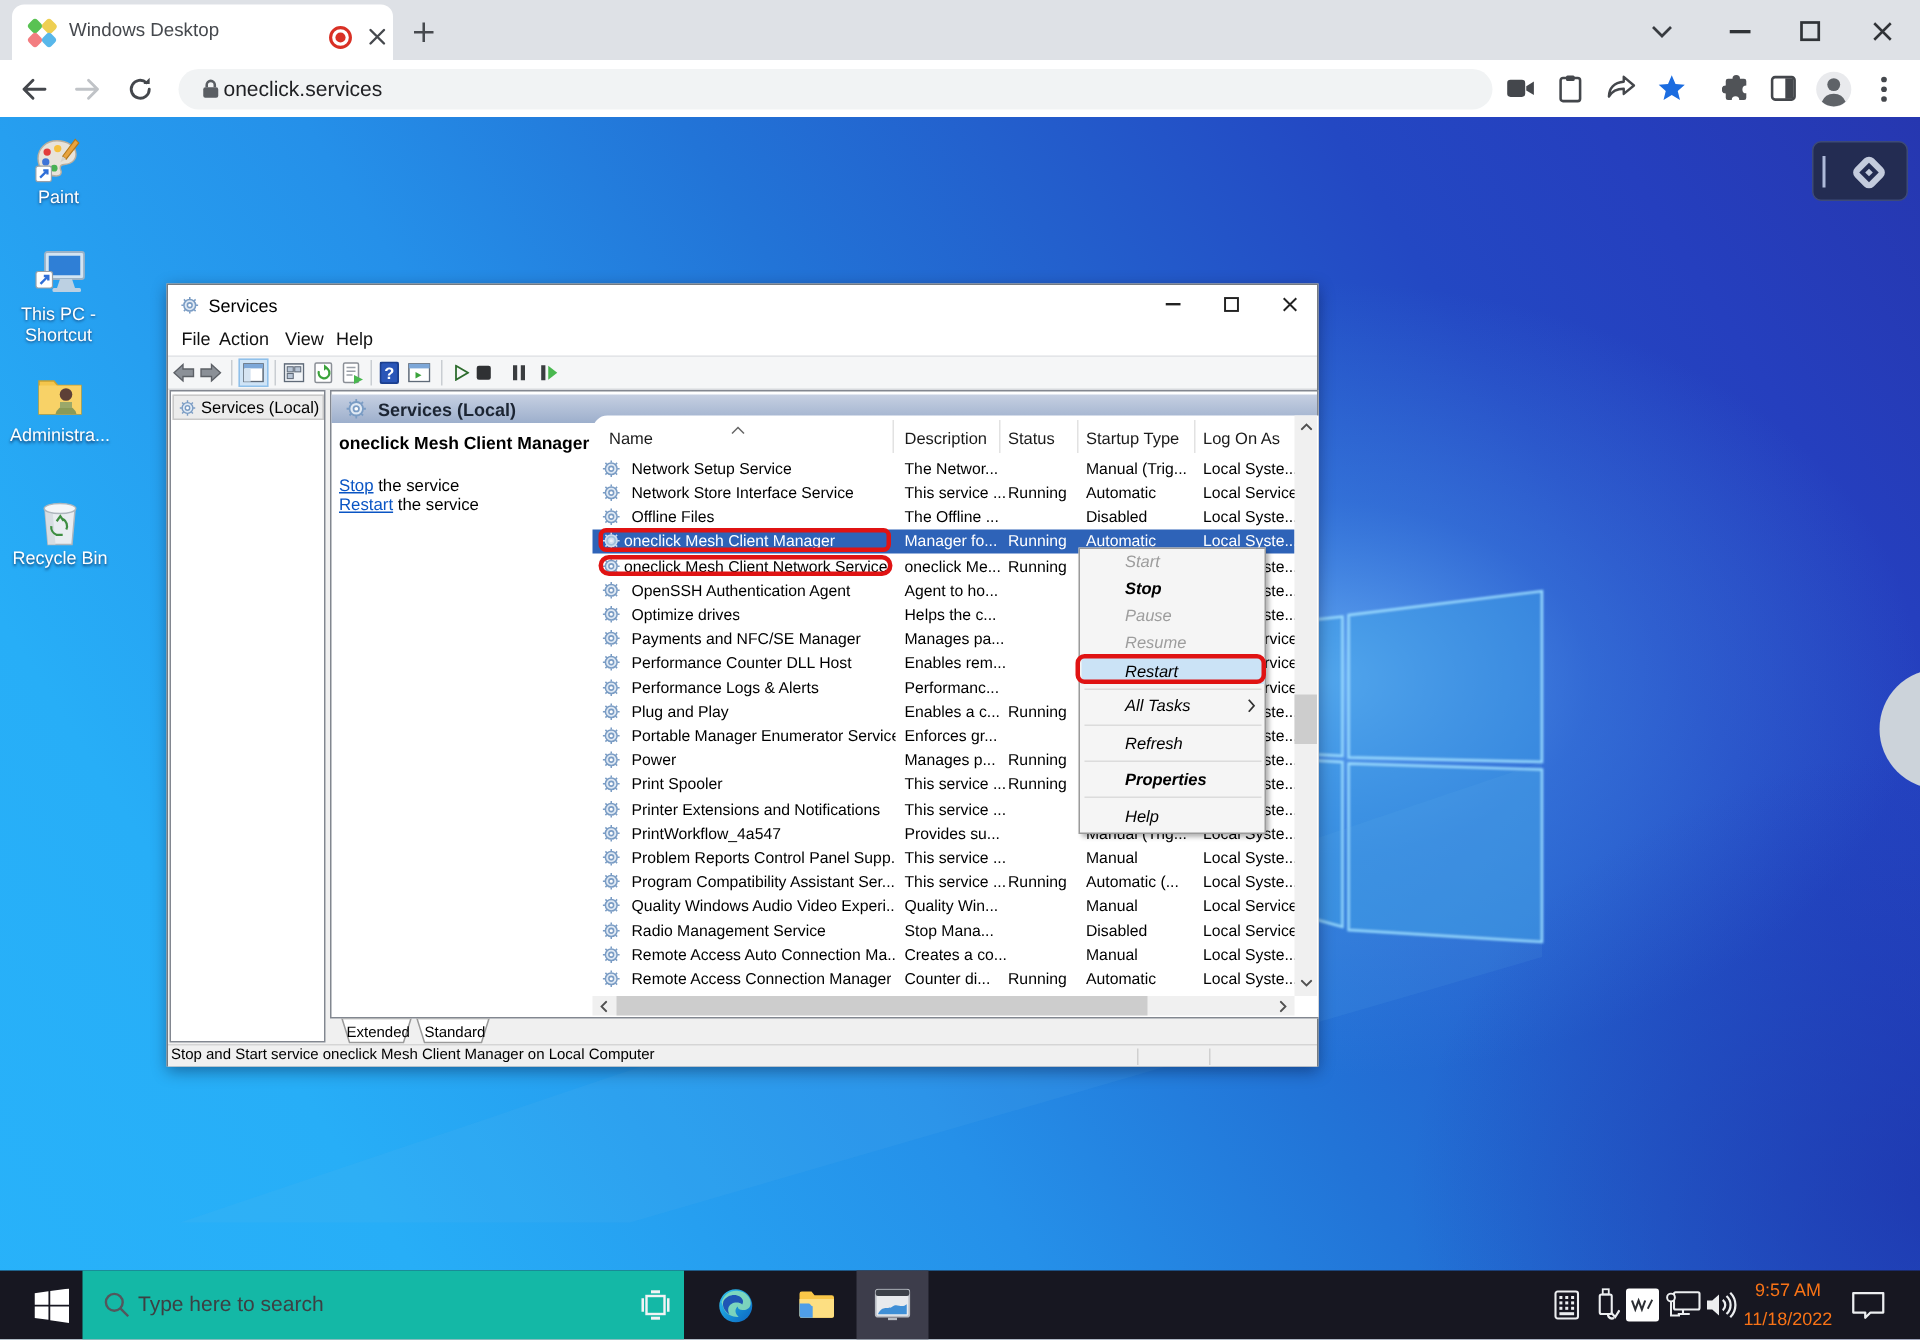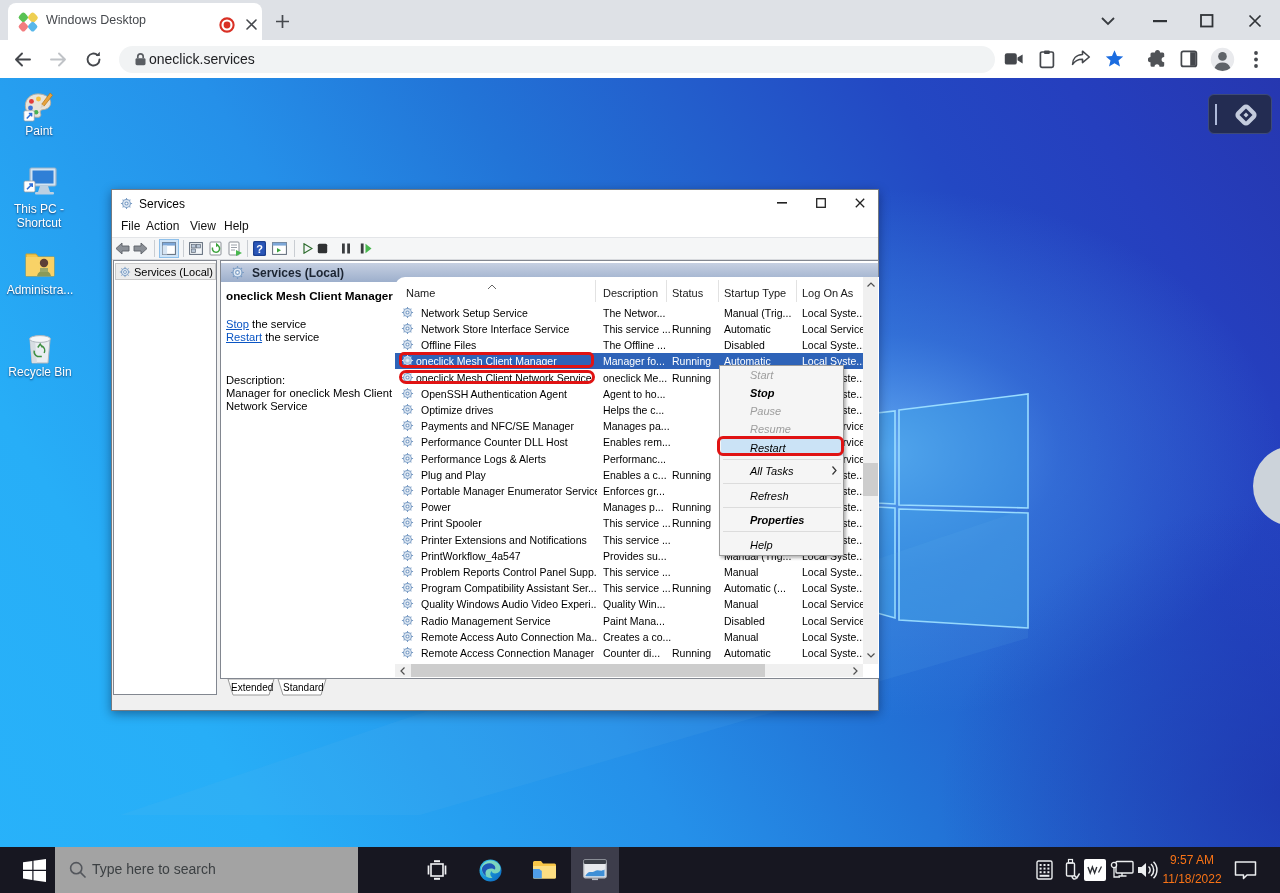--- a/index.html
+++ b/index.html
@@ -40,21 +40,21 @@
 .cn { left:26px; max-width:176px; overflow:hidden; } .cd { left:208px; } .cs { left:277px; } .ct { left:329px; } .cl { left:407px; }
 .rowsel { background:#2e63b8; }
 .rowsel span { color:#fff; }
 
 #ctx { position:absolute; left:607px; top:175px; width:125px; height:191px; background:#f5f5f5; border:1px solid #9b9b9b; box-shadow:2px 2px 3px rgba(0,0,0,.3); font-size:11px;font-style:italic; }
 .mi { position:absolute; left:30px; }
 .dis { color:#9d9d9d; }
 .sep { left:3px; width:118px; height:1px; background:#dcdcdc; }
 
 #taskbar { position:absolute; left:0; top:769px; width:1280px; height:46px; background:#171721; }
-#search { position:absolute; left:55px; top:0; width:303px; height:46px; background:#a3a3a3; }
+#search { position:absolute; left:55px; top:0; width:401px; height:46px; background:#14b8a6; }
 #searchtext { position:absolute; left:37px; top:14px; font-size:14px; color:#3c4043; }
 #clock { position:absolute; left:1152px; top:4px; width:80px; text-align:center; color:#f97316; font-size:12px; line-height:19px; }
 </style>
 </head>
 <body>
 <div id="tabstrip">
   <div id="tab">
     <svg class="abs" style="left:8px;top:7px" width="24" height="24" viewBox="0 0 24 24">
       <g transform="translate(12,12) rotate(45)">
         <rect x="-10.6" y="-4" width="8" height="8" rx="2.4" fill="#59c253"></rect>
@@ -342,21 +342,20 @@
         <div id="mhead">
           <svg class="abs" style="left:9px;top:2px" width="15" height="15" viewBox="0 0 14 14">
               <use href="#gear"></use>
             </svg>
           <span class="abs" style="left:31px;top:3px;font-size:12px;font-weight:bold;color:#1c2533">Services (Local)</span>
         </div>
         <div class="abs" style="left:5px;top:28px;width:171px;font-size:11.2px;line-height:13px;white-space:nowrap">
           <div style="font-weight:bold;font-size:11.7px">oneclick Mesh Client Manager</div>
           <div style="margin-top:16px"><span style="color:#0a55c4;text-decoration:underline">Stop</span> the service</div>
           <div style="margin-top:0px"><span style="color:#0a55c4;text-decoration:underline">Restart</span> the service</div>
-          <div style="margin-top:30px">Description:<br>Manager for oneclick Mesh Client<br>Network Service</div>
         </div>
         <div id="sheet">
           <div class="hdr" style="left:11px">Name</div>
           <svg class="abs" style="left:92px;top:7px" width="10" height="6" viewBox="0 0 10 6">
               <path d="M1 5 L5 1 L9 5" fill="none" stroke="#666" stroke-width="1"></path>
             </svg>
           <div class="hdr" style="left:208px">Description</div>
           <div class="hdr" style="left:277px">Status</div>
           <div class="hdr" style="left:329px">Startup Type</div>
           <div class="hdr" style="left:407px">Log On As</div>
@@ -541,21 +540,21 @@
                 <span class="cn">Quality Windows Audio Video Experi...</span>
                 <span class="cd">Quality Win...</span>
                 <span class="ct">Manual</span>
                 <span class="cl">Local Service</span>
               </div>
           <div class="row" style="top:335.5px">
                 <svg width="13" height="13" viewBox="0 0 14 14">
                   <use href="#gear"></use>
                 </svg>
                 <span class="cn">Radio Management Service</span>
-                <span class="cd">Paint Mana...</span>
+                <span class="cd">Stop Mana...</span>
                 <span class="ct">Disabled</span>
                 <span class="cl">Local Service</span>
               </div>
           <div class="row" style="top:351.7px">
                 <svg width="13" height="13" viewBox="0 0 14 14">
                   <use href="#gear"></use>
                 </svg>
                 <span class="cn">Remote Access Auto Connection Ma...</span>
                 <span class="cd">Creates a co...</span>
                 <span class="ct">Manual</span>
@@ -598,20 +597,25 @@
         </div>
       </div>
     </div>
     <div id="tabsrow">
       <svg class="abs" style="left:4px;top:0" width="120" height="17" viewBox="0 0 120 17">
         <polygon points="6,0 52,0 47,16 11,16" fill="#fff" stroke="#9a9a9a" stroke-width="1"></polygon>
         <polygon points="56,0 104,0 99,16 61,16" fill="#fff" stroke="#9a9a9a" stroke-width="1"></polygon>
         <text x="9" y="12" font-size="10" font-family="Liberation Sans" fill="#000">Extended</text>
         <text x="61" y="12" font-size="10" font-family="Liberation Sans" fill="#000">Standard</text>
       </svg>
+    </div>
+    <div id="wstatus">
+        <span style="position:absolute;left:2px;top:1px">Stop and Start service oneclick Mesh Client Manager on Local Computer</span>
+      <div class="abs" style="left:646px;top:2px;width:1px;height:11px;background:#d0d0d0"></div>
+      <div class="abs" style="left:694px;top:2px;width:1px;height:11px;background:#d0d0d0"></div>
     </div>
     <div id="ctx">
       <div class="mi dis" style="top:3px">Start</div>
       <div class="mi" style="top:21px;font-weight:bold">Stop</div>
       <div class="mi dis" style="top:39px">Pause</div>
       <div class="mi dis" style="top:57px">Resume</div>
       <div class="abs" style="left:1px;top:72px;width:122px;height:18px;background:#cbe3f6"></div>
       <div class="mi" style="top:76px">Restart</div>
       <div class="abs sep" style="top:93px"></div>
       <div class="mi" style="top:99px">All Tasks</div>

